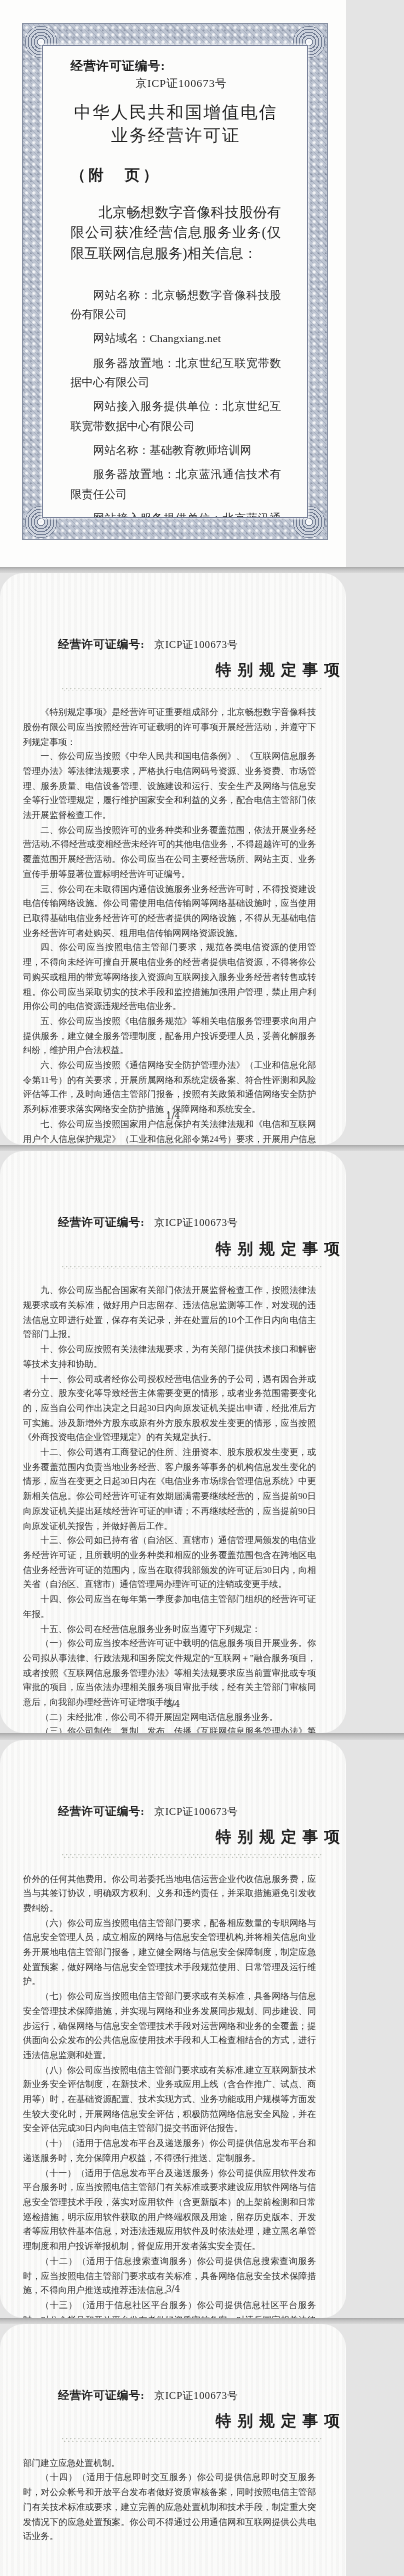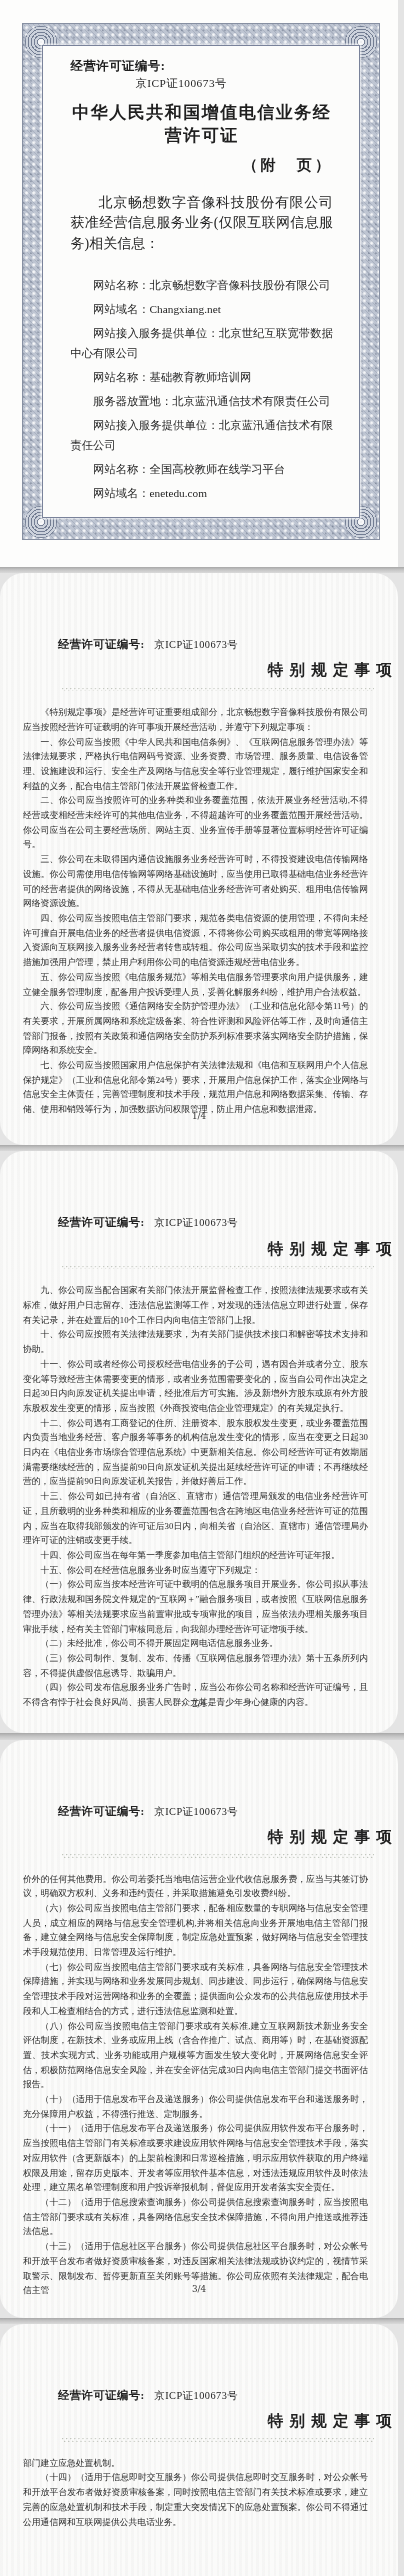--- a/index.html
+++ b/index.html
@@ -3,21 +3,21 @@
 <meta charset="utf-8">
 <style>
   html,body{margin:0;padding:0;}
   body{
     width:405px;
     background:#e4e4e4;
     font-family:"Liberation Serif","DejaVu Serif",serif;
     color:#262626;
   }
   .sheet{
-    width:398px;
+    width:346px;
     box-sizing:border-box;
     overflow:hidden;
     position:relative;
     background:#fcfcfb;
   }
   .sep{
     width:405px;height:6.2px;
     background:linear-gradient(180deg,#a8a8a8 0%,#c4c4c4 45%,#dadada 100%);
   }
   
@@ -53,23 +53,23 @@
     box-shadow:0 0 0 1.5px rgba(255,255,255,.55);
     padding:12.4px 26px 0 28px;
     box-sizing:border-box;
     overflow:hidden;
     color:#1f1f1f;
   }
   .cert-no{font-size:12.4px;font-weight:bold;letter-spacing:0.5px;}
   .cert-no-val{display:block;margin:1px 0 0 65px;font-size:11.3px;font-weight:normal;letter-spacing:0.5px;}
   .cert-title{
     margin:10.3px 0 0;text-align:center;
-    font-size:17px;font-weight:bold;letter-spacing:1.5px;
-  }
-  .cert-subtitle{margin-top:9px;text-align:right;font-size:15px;font-weight:bold;letter-spacing:3.1px;}
+    font-size:17px;font-weight:normal;letter-spacing:1.5px;
+  }
+  .cert-subtitle{margin-top:19px;text-align:left;font-size:15px;font-weight:bold;letter-spacing:3.1px;}
   .cert-intro{
     margin:17.5px 0 0;text-indent:2em;
     font-size:14px;line-height:20.6px;text-align:justify;
   }
   .cert-entries{margin-top:21px;}
   .cert-entry{
     margin:4.6px 0 0;text-indent:2em;
     font-size:11.3px;line-height:19.6px;text-align:justify;
   }
   
@@ -127,20 +127,21 @@
       <div class="cert-no">
         <span>经营许可证编号:</span>
         <span class="cert-no-val">京ICP证100673号</span>
       </div>
       <h1 class="cert-title">中华人民共和国增值电信业务经营许可证</h1>
       <div class="cert-subtitle">（附　页）</div>
       <p class="cert-intro">北京畅想数字音像科技股份有限公司获准经营信息服务业务(仅限互联网信息服务)相关信息：</p>
       <div class="cert-entries">
           <p class="cert-entry">网站名称：北京畅想数字音像科技股份有限公司</p>
           <p class="cert-entry">网站域名：Changxiang.net</p>
+          <p class="cert-entry">服务器放置地：北京世纪互联宽带数据中心有限公司</p>
           <p class="cert-entry">网站接入服务提供单位：北京世纪互联宽带数据中心有限公司</p>
           <p class="cert-entry">网站名称：基础教育教师培训网</p>
           <p class="cert-entry">服务器放置地：北京蓝汛通信技术有限责任公司</p>
           <p class="cert-entry">网站接入服务提供单位：北京蓝汛通信技术有限责任公司</p>
           <p class="cert-entry">网站名称：全国高校教师在线学习平台</p>
           <p class="cert-entry">网站域名：enetedu.com</p>
         </div>
     </div>
   </div>
 </section>

